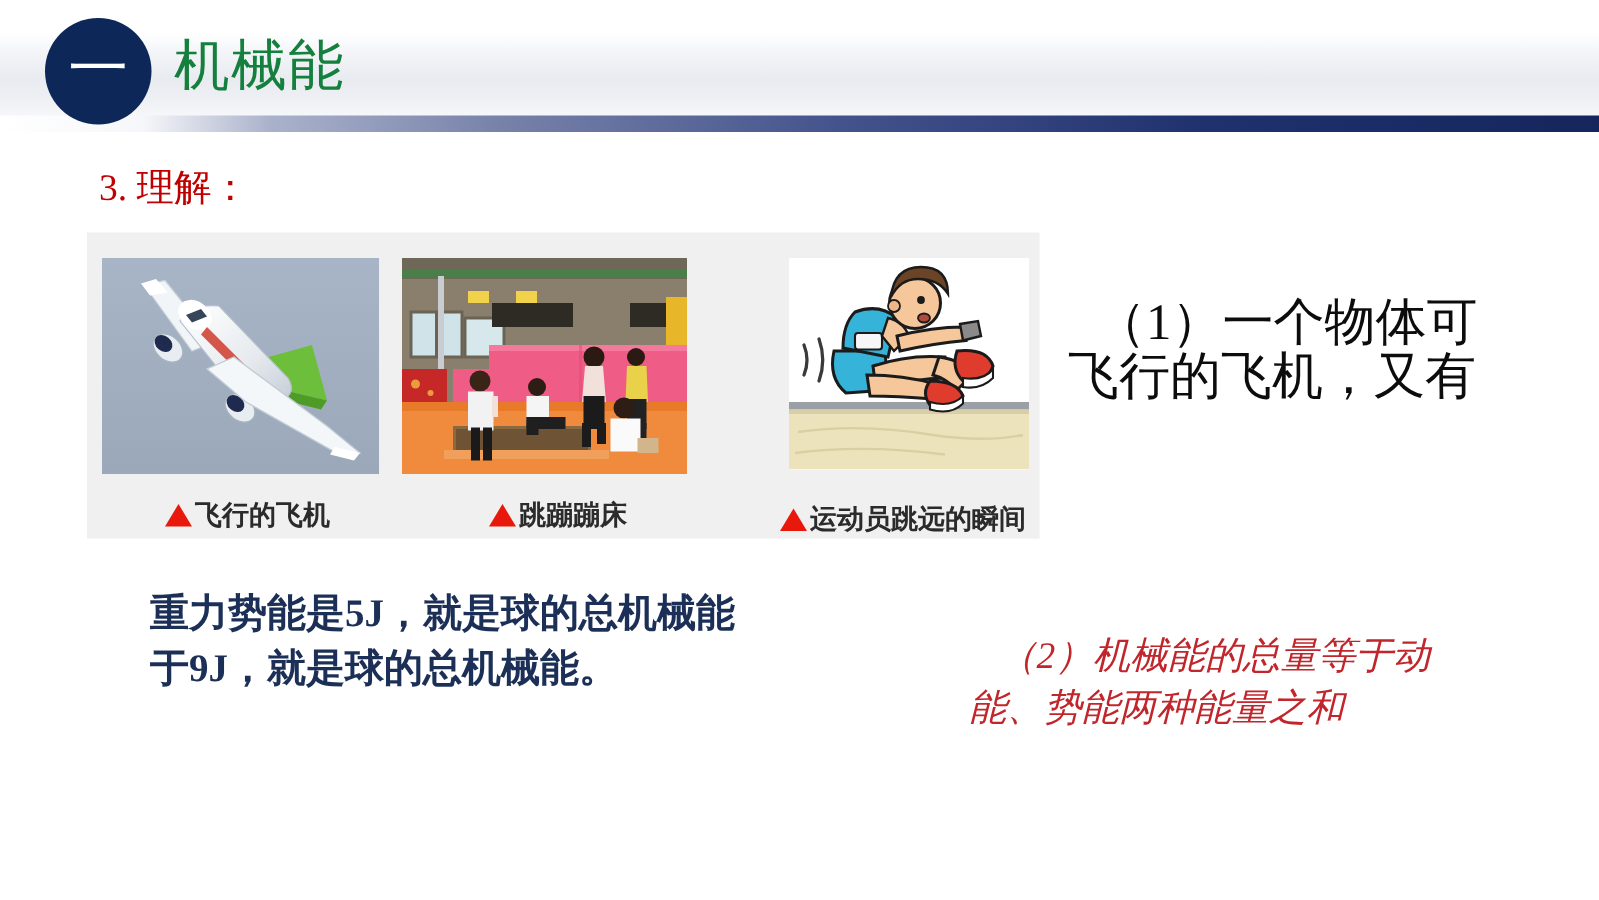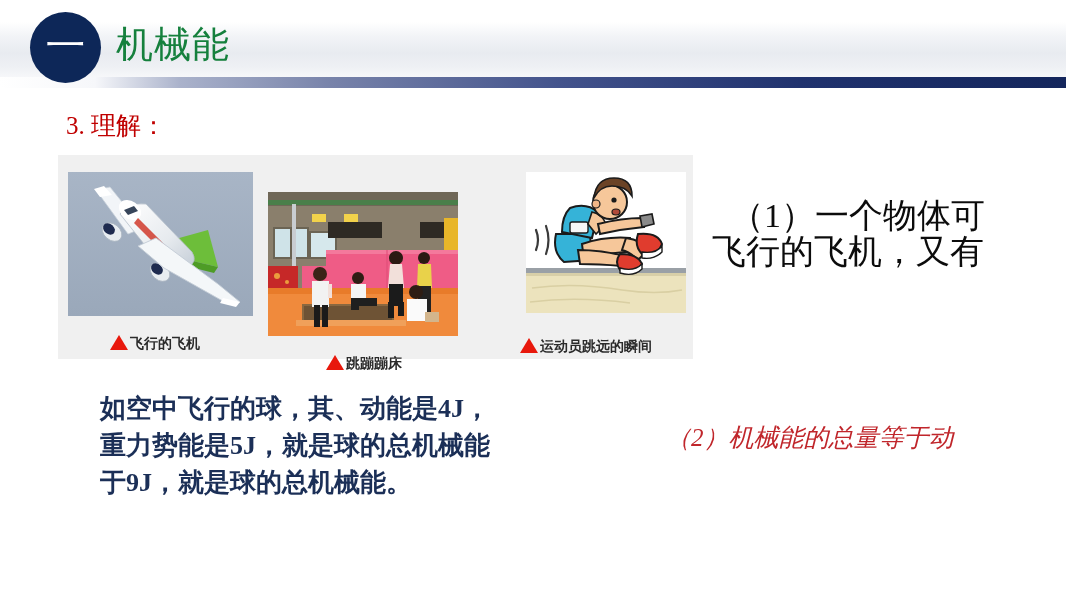--- a/index.html
+++ b/index.html
@@ -94,21 +94,21 @@
     top: 17px;
   }
   .photo-frame {
     position: relative;
     overflow: hidden;
     background: #ffffff;
   }
   .photo-caption {
     position: absolute;
     white-space: nowrap;
-    font-size: 14px;
+    font-size: 18px;
     line-height: 22px;
     color: #2b2b2b;
     font-family: "Liberation Sans", "DejaVu Sans", sans-serif;
     font-weight: bold;
   }
   .tri {
     display: inline-block;
     width: 0; height: 0;
     border-left: 9px solid transparent;
     border-right: 9px solid transparent;
@@ -116,21 +116,21 @@
     vertical-align: -2px;
     margin-right: 2px;
   }
 
   
   #photo-cell-airplane { left: 10px; }
   #photo-frame-airplane { width: 185px; height: 144px; }
   #photo-cell-airplane .photo-caption { left: 42px; top: 160px; }
 
   
-  #photo-cell-trampoline { left: 210px; margin-top: 20px; }
+  #photo-cell-trampoline { left: 210px; }
   #photo-frame-trampoline { width: 190px; height: 144px; }
   #photo-cell-trampoline .photo-caption { left: 58px; top: 160px; }
 
   
   #photo-cell-longjump { left: 468px; }
   #photo-frame-longjump { width: 160px; height: 141px; }
   #photo-cell-longjump .photo-caption { left: -6px; top: 163px; }
 
   
   #note-one {
@@ -362,20 +362,20 @@
     </div>
   </div>
 </div>
 
 <div id="note-one">
   <div class="indent">（1）一个物体可</div>
   <div>飞行的飞机，又有</div>
 </div>
 
 <div id="example-text">
-  <div>如空中飞行的球，其、动能是4J，</div>
   <div>重力势能是5J，就是球的总机械能</div>
   <div>于9J，就是球的总机械能。</div>
 </div>
 
 <div id="note-two">
   <div class="indent">（2）机械能的总量等于动</div>
+  <div>能、势能两种能量之和</div>
 </div>
 
 </body></html>

